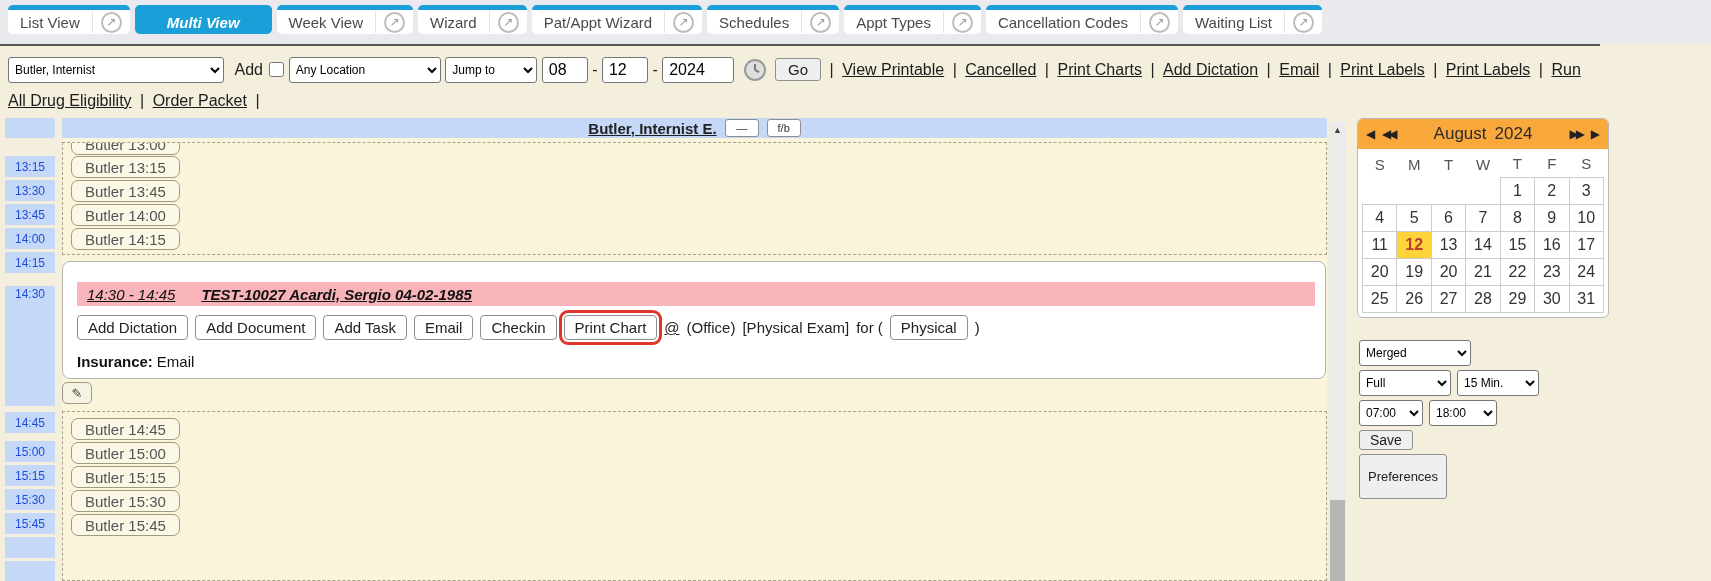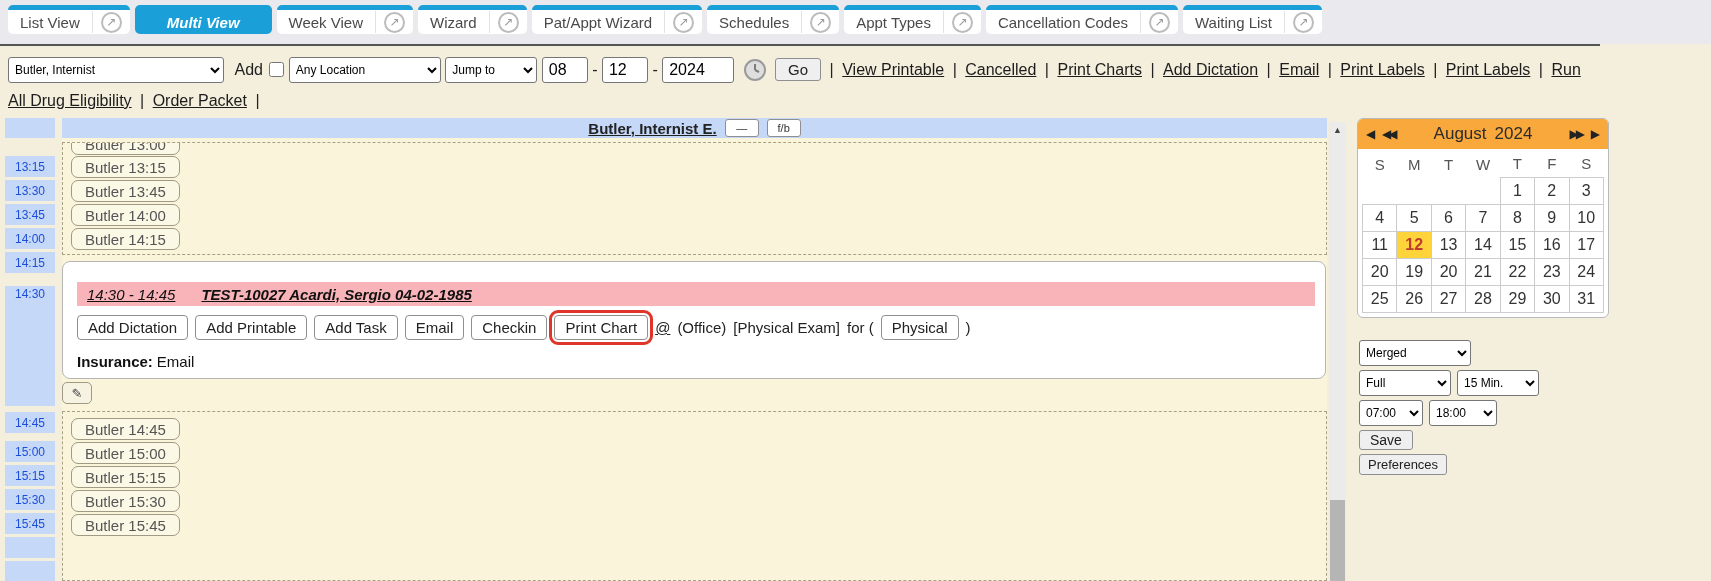--- a/index.html
+++ b/index.html
@@ -111,21 +111,21 @@
   .cal td { border:1px solid #ccc; text-align:center; font-size:16px; color:#333;
     height:27px; width:34px; cursor:pointer; }
   .cal td.e { border:none; cursor:default; }
   .cal td.sel { background:#ffd43b; color:#bf3b2f; font-weight:bold; }
 
   .side-controls { margin-top:22px; padding-left:2px; }
   .side-row { margin-bottom:4px; display:flex; gap:6px; }
   .sel-view { width:112px; } .sel-zoom { width:92px; } .sel-interval { width:82px; }
   .sel-start { width:64px; } .sel-end { width:68px; }
   .save-btn { font-size:14px; padding:1px 10px; }
-  .pref-btn { font-size:13px; padding:2px 8px; }
+  .pref-btn { font-size:13px; padding:14px 8px; }
 </style>
 </head>
 <body>
 
 <div class="tabbar">
   <div class="tab">
     <span class="lbl">List View</span>
     <span class="div"></span>
     <span class="popout">↗</span>
   </div>
@@ -253,21 +253,21 @@
         </div>
       </div>
 
       <div class="appt-card">
         <div class="pink-bar">
           <a>14:30 - 14:45</a>
           <a class="patient">TEST-10027 Acardi, Sergio 04-02-1985</a>
         </div>
         <div class="appt-actions">
           <button class="appt-btn">Add Dictation</button>
-          <button class="appt-btn">Add Printable</button>
+          <button class="appt-btn">Add Document</button>
           <button class="appt-btn">Add Task</button>
           <button class="appt-btn">Email</button>
           <button class="appt-btn">Checkin</button>
           <button class="appt-btn highlight">Print Chart</button>
           <a>@</a>
           <span>(Office)</span>
           <span>[Physical Exam]</span>
           <span>for (</span>
           <button class="appt-btn">Physical</button>
           <span>)</span>

